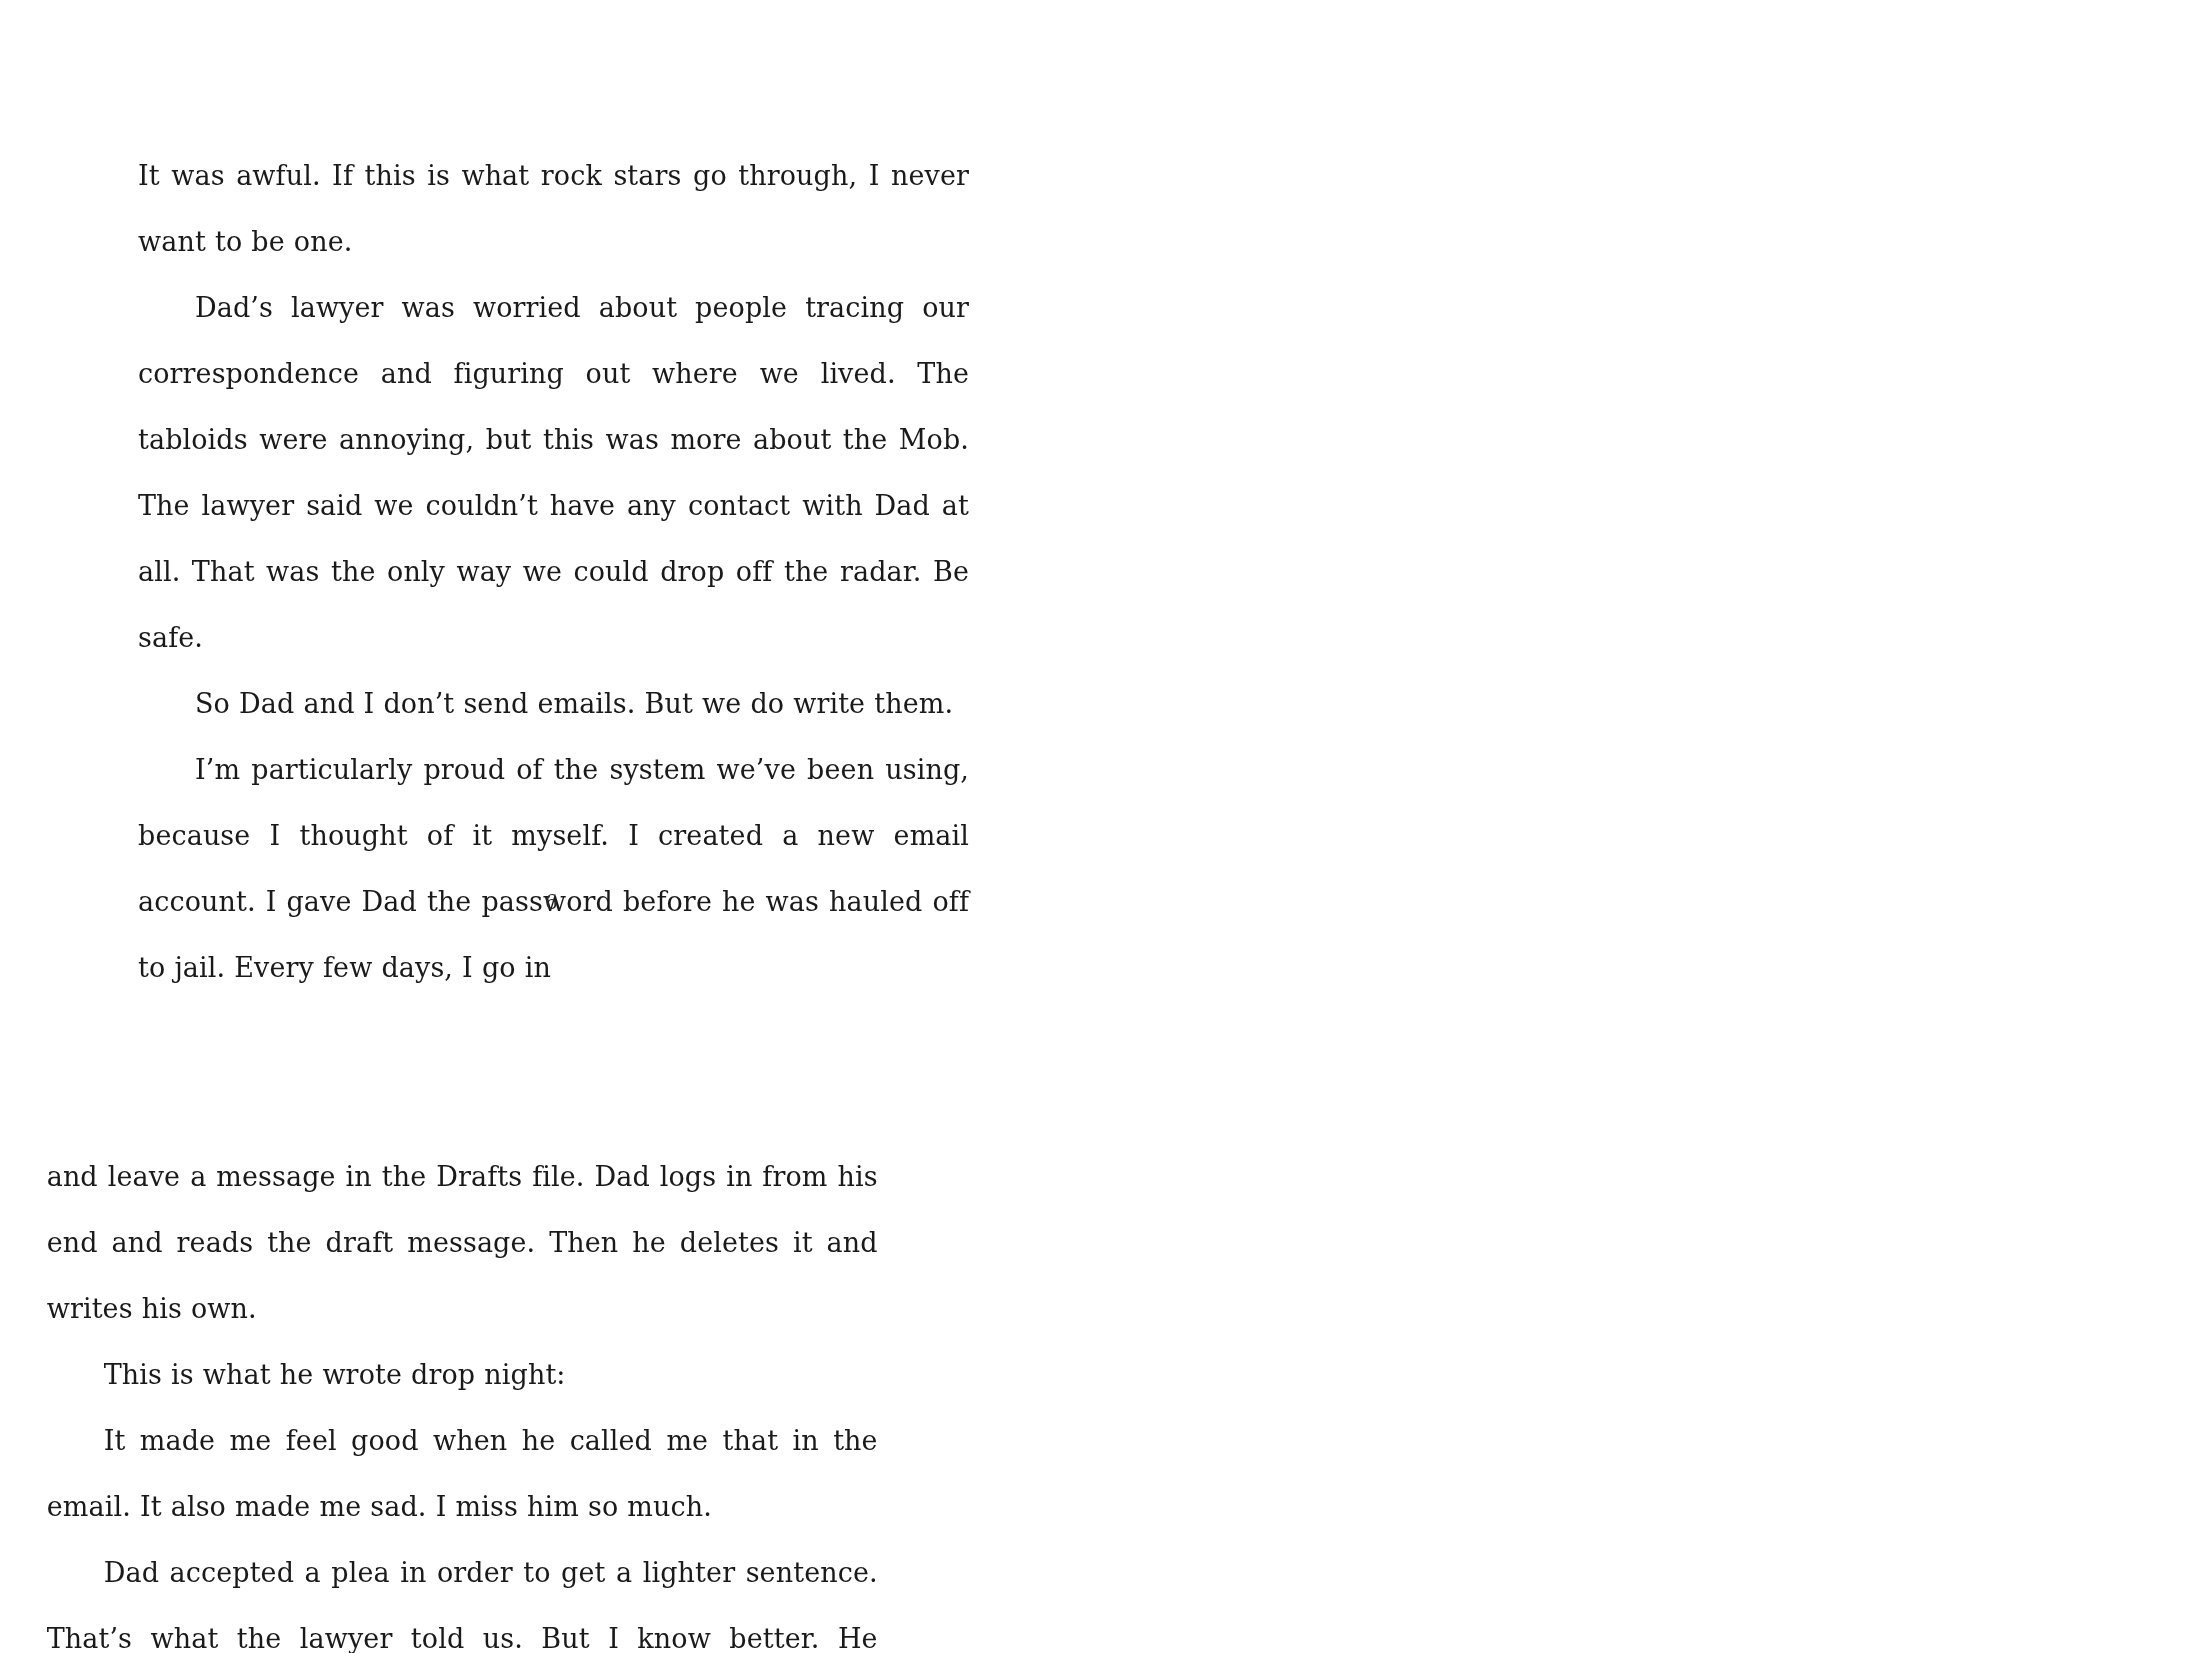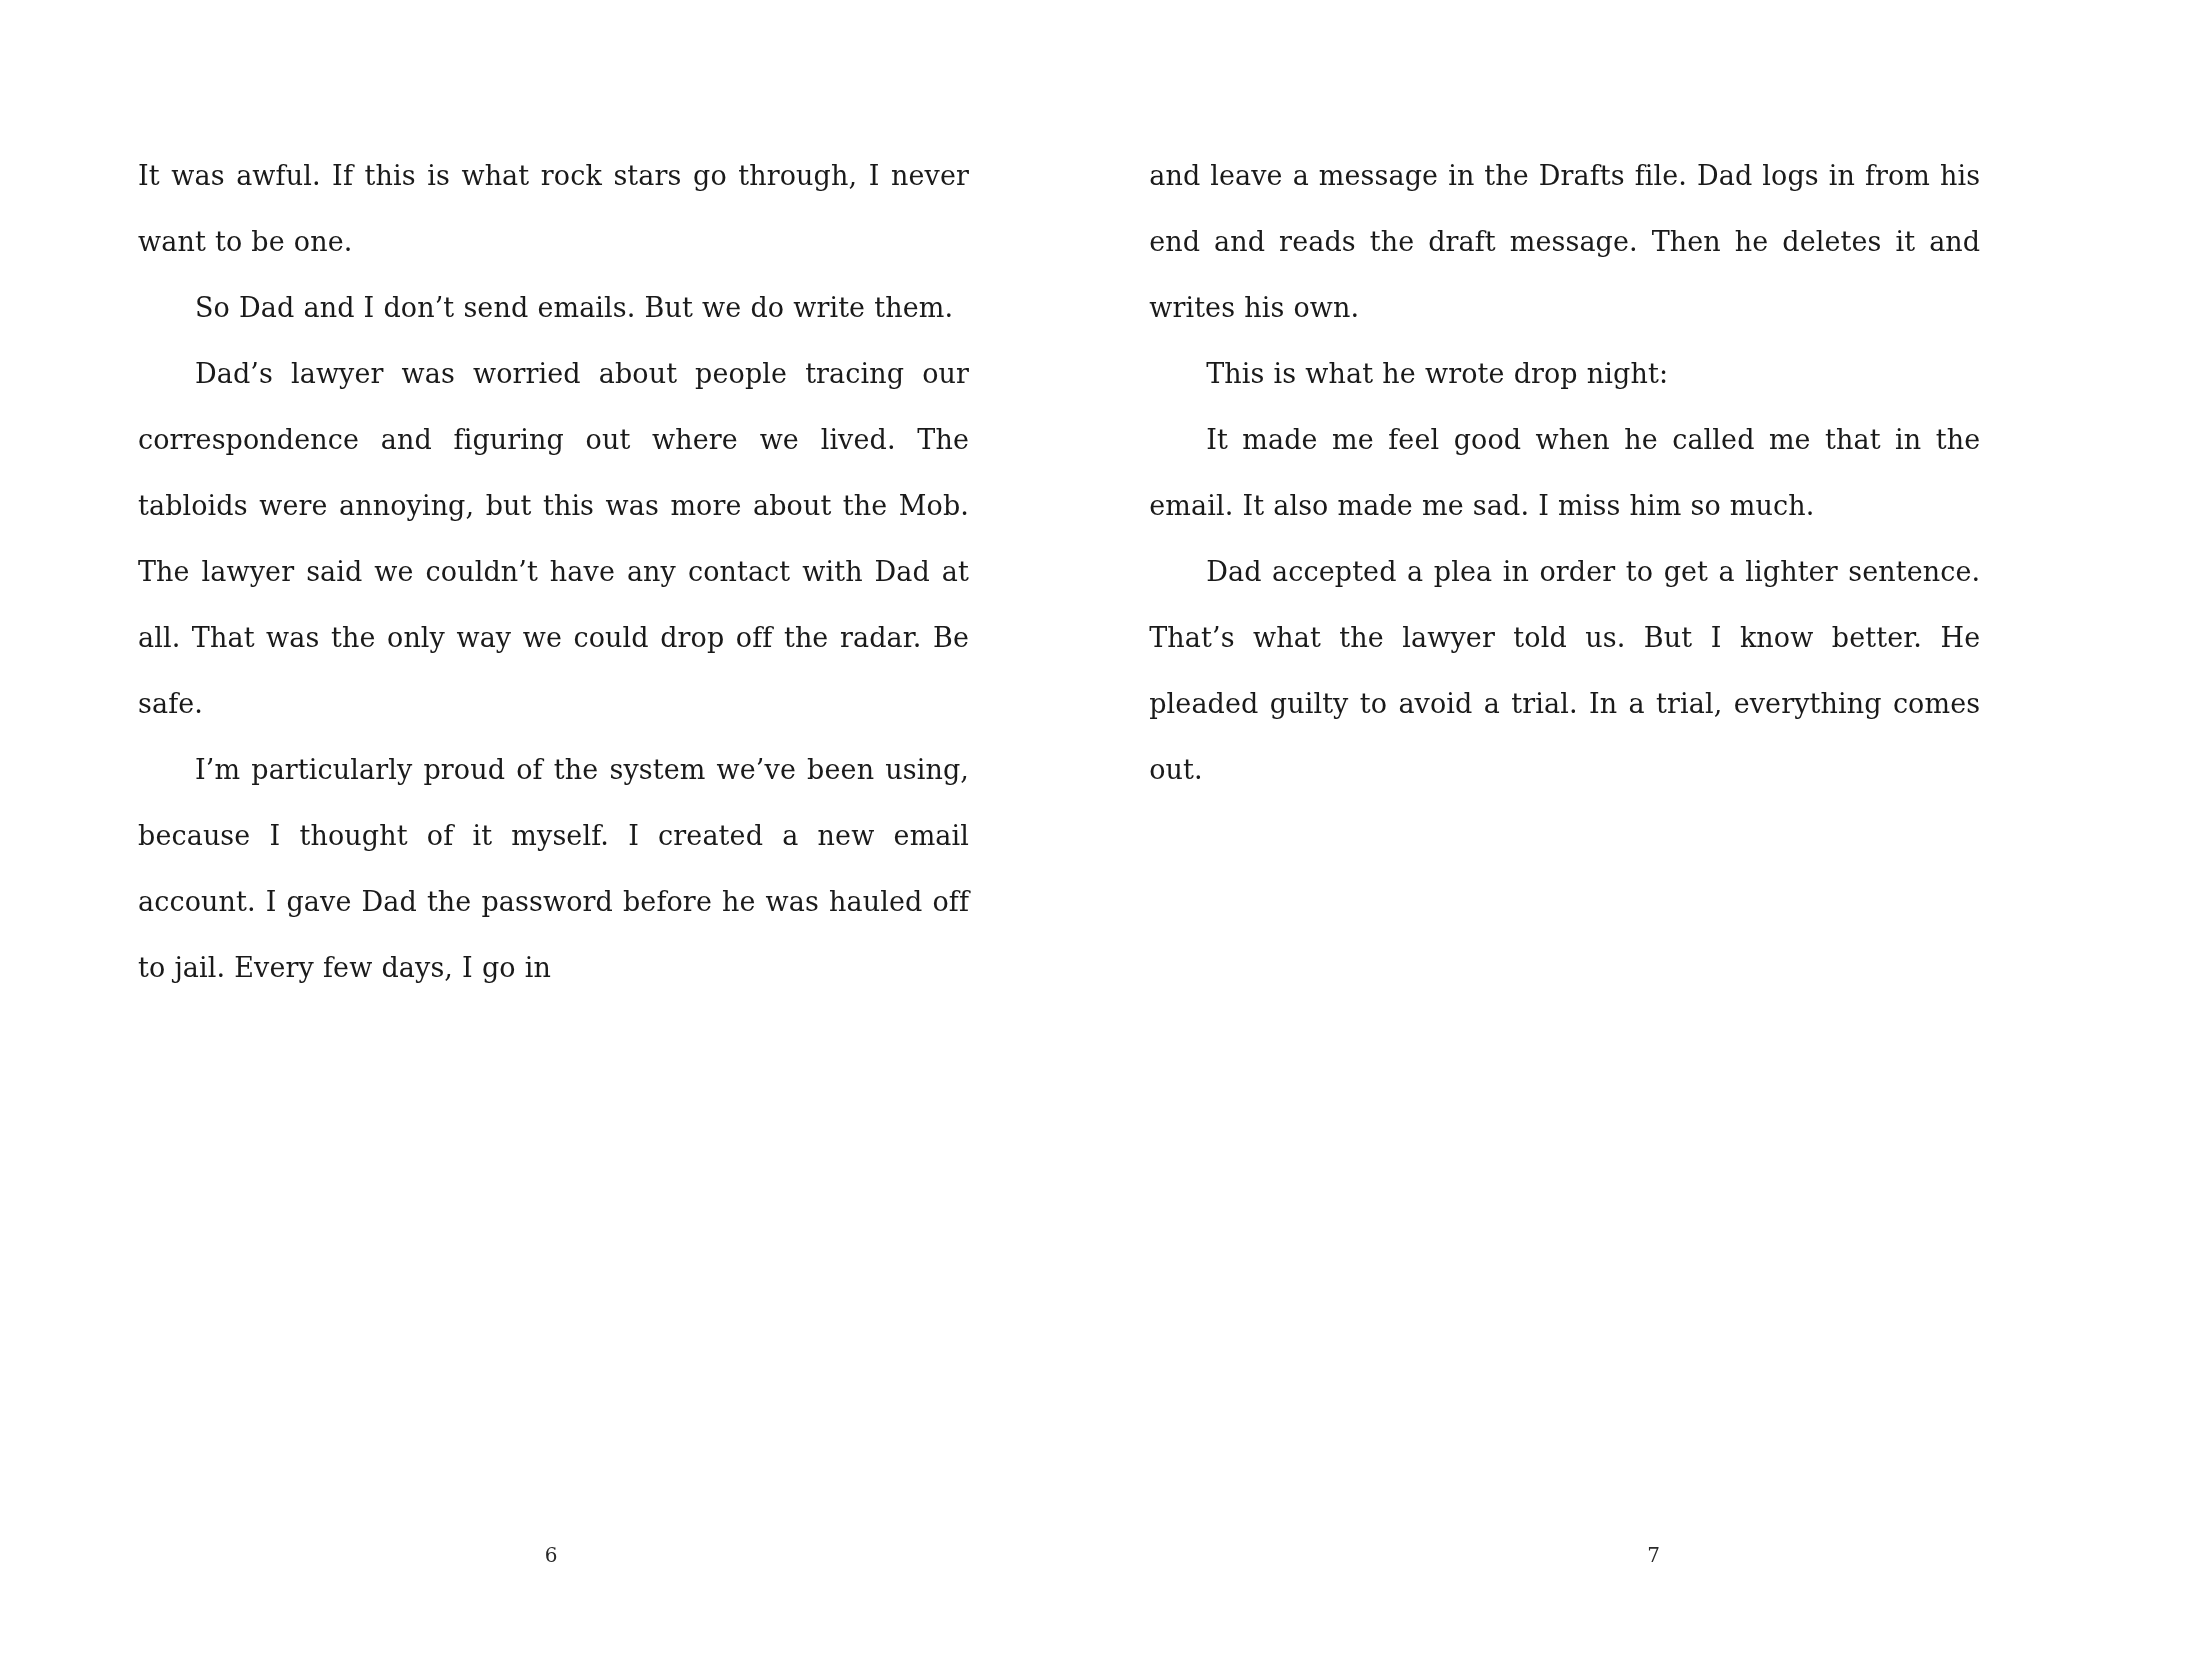--- a/index.html
+++ b/index.html
@@ -11,21 +11,21 @@
     width: 2205px;
     height: 1654px;
     font-family: "DejaVu Serif", serif;
     color: #1a1a1a;
     overflow: hidden;
   }
   .spread {
     width: 2205px;
     height: 1654px;
     display: flex;
-    flex-direction: row;
+    flex-direction: column;
     box-sizing: border-box;
     position: relative;
   }
   .page {
     width: 1103px;
     height: 1654px;
     box-sizing: border-box;
     position: relative;
   }
   .page-left {
@@ -71,22 +71,22 @@
   .page-right .folio { padding-right: 22px; }
 </style>
 </head>
 <body>
 
 <div class="spread">
 
   <div class="page page-left">
     <div class="column">
       <p>It was awful. If this is what rock stars go through, I never want to be one.</p>
+      <p class="indent">Dad’s lawyer was worried about people tracing our correspondence and figuring out where we lived. The tabloids were annoying, but this was more about the Mob. The lawyer said we couldn’t have any contact with Dad at all. That was the only way we could drop off the radar. Be safe.</p>
       <p class="indent">So Dad and I don’t send emails. But we do write them.</p>
-      <p class="indent">Dad’s lawyer was worried about people tracing our correspondence and figuring out where we lived. The tabloids were annoying, but this was more about the Mob. The lawyer said we couldn’t have any contact with Dad at all. That was the only way we could drop off the radar. Be safe.</p>
       <p class="indent">I’m particularly proud of the system we’ve been using, because I thought of it myself. I created a new email account. I gave Dad the password before he was hauled off to jail. Every few days, I go in</p>
     </div>
     <div class="folio">6</div>
   </div>
 
   <div class="page page-right">
     <div class="column">
       <p>and leave a message in the Drafts file. Dad logs in from his end and reads the draft message. Then he deletes it and writes his own.</p>
       <p class="indent">This is what he wrote drop night:</p>
       <p class="indent">It made me feel good when he called me that in the email. It also made me sad. I miss him so much.</p>

